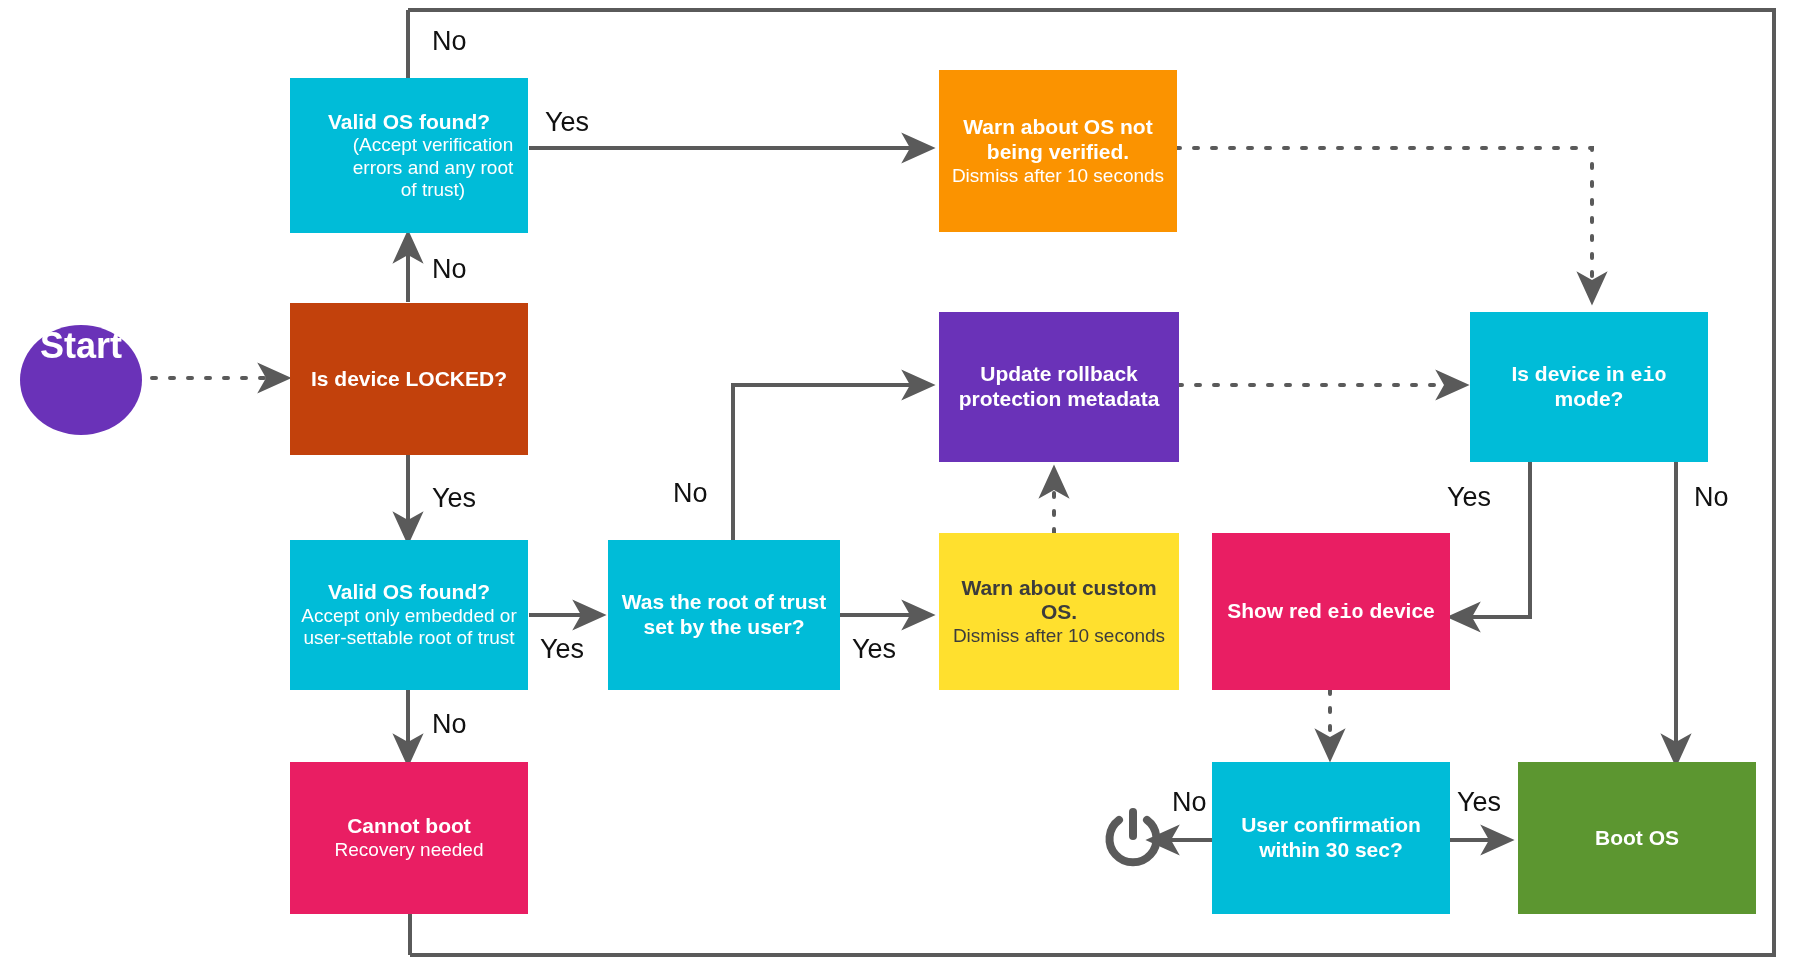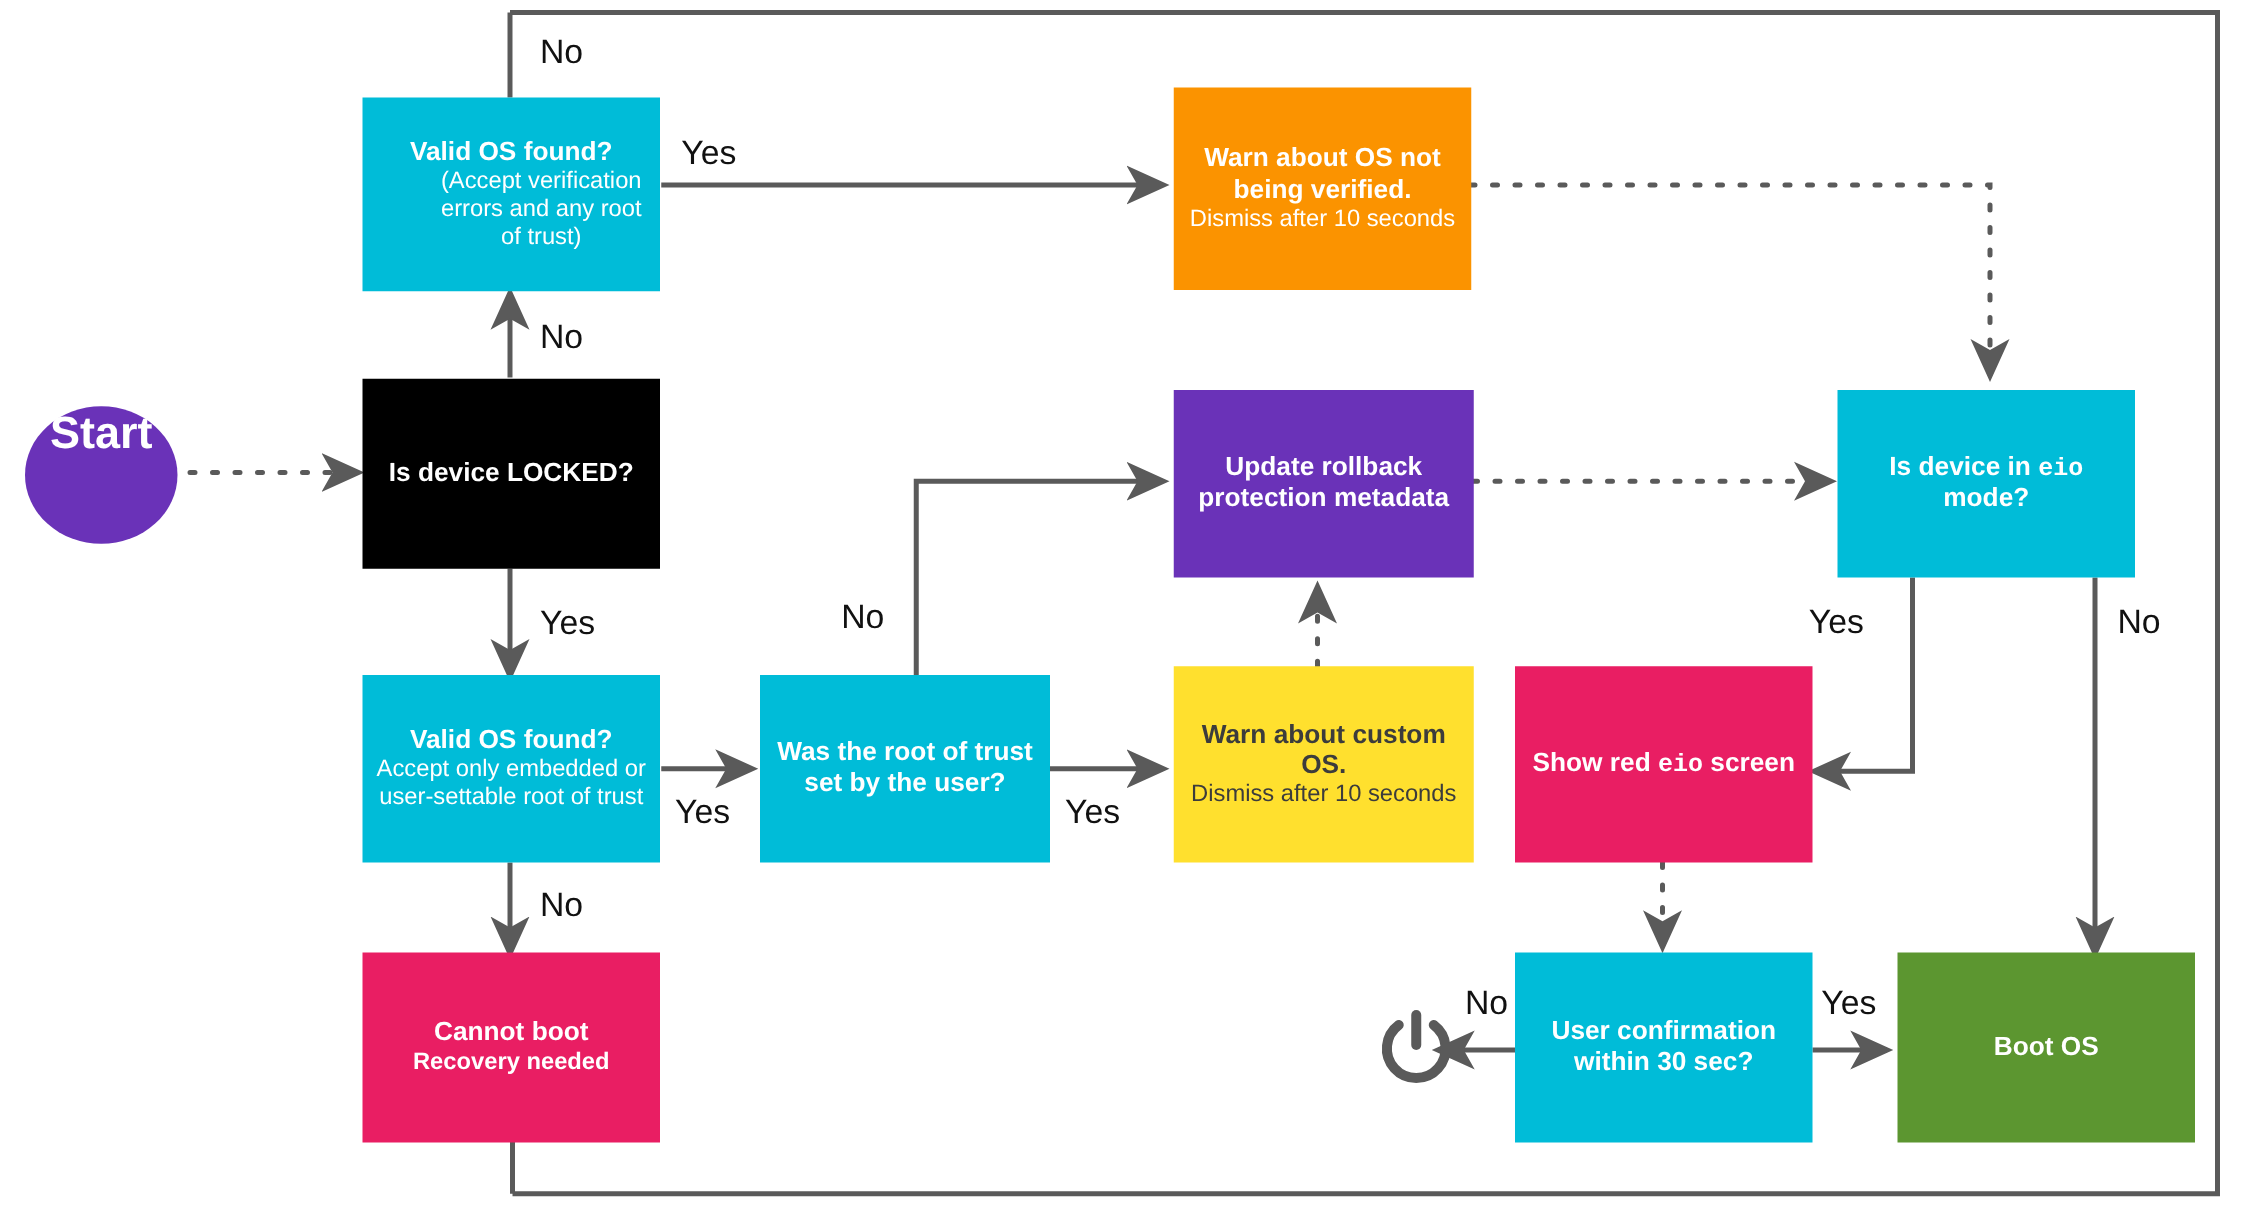--- a/index.html
+++ b/index.html
@@ -72,32 +72,32 @@
 
   <div class="startnode" style="left:20px;top:325px;width:122px;height:110px;background:#6a32b8;">
     <span>Start</span>
   </div>
 
   <div class="node" style="left:290px;top:78px;width:238px;height:155px;background:#00bcd8;color:#fff;padding:4px 8px;">
     <span class="ttl" style="font-size:21px;">Valid OS found?</span>
     <span class="sub" style="font-size:19px;margin-left:48px;">(Accept verification errors and any root of trust)</span>
   </div>
 
-  <div class="node" style="left:290px;top:303px;width:238px;height:152px;background:#000000;color:#fff;padding:17px 8px;">
+  <div class="node" style="left:290px;top:303px;width:238px;height:152px;background:#c2410c;color:#fff;padding:17px 8px;">
     <span class="ttl" style="font-size:21px;">Is device LOCKED?</span>
   </div>
 
   <div class="node" style="left:290px;top:540px;width:238px;height:150px;background:#00bcd8;color:#fff;padding:4px 8px;">
     <span class="ttl" style="font-size:21px;">Valid OS found?</span>
     <span class="sub" style="font-size:19px;">Accept only embedded or user-settable root of trust</span>
   </div>
 
   <div class="node" style="left:290px;top:762px;width:238px;height:152px;background:#e91e63;color:#fff;padding:4px 8px;">
     <span class="ttl" style="font-size:21px;">Cannot boot</span>
-    <span class="sub" style="font-size:19px;font-weight:bold;">Recovery needed</span>
+    <span class="sub" style="font-size:19px;">Recovery needed</span>
   </div>
 
   <div class="node" style="left:608px;top:540px;width:232px;height:150px;background:#00bcd8;color:#fff;padding:4px 10px;">
     <span class="ttl" style="font-size:21px;">Was the root of trust set by the user?</span>
   </div>
 
   <div class="node" style="left:939px;top:70px;width:238px;height:162px;background:#fb9300;color:#fff;padding:4px 8px;">
     <span class="ttl" style="font-size:21px;">Warn about OS not being verified.</span>
     <span class="sub" style="font-size:19px;">Dismiss after 10 seconds</span>
   </div>
@@ -112,21 +112,21 @@
   </div>
 
   <div class="node" style="left:1470px;top:312px;width:238px;height:150px;background:#00bcd8;color:#fff;padding:4px 10px;">
     <span class="ttl" style="font-size:21px;">
       <span>Is device in </span><span class="mono" style="font-size:20px;">eio</span><span> mode?</span>
     </span>
   </div>
 
   <div class="node" style="left:1212px;top:533px;width:238px;height:157px;background:#e91e63;color:#fff;padding:4px 10px;">
     <span class="ttl" style="font-size:21px;">
-      <span>Show red </span><span class="mono" style="font-size:20px;">eio</span><span> screen</span>
+      <span>Show red </span><span class="mono" style="font-size:20px;">eio</span><span> device</span>
     </span>
   </div>
 
   <div class="node" style="left:1212px;top:762px;width:238px;height:152px;background:#00bcd8;color:#fff;padding:4px 10px;align-items:flex-end;">
     <span class="ttl" style="font-size:21px;">User confirmation within 30 sec?</span>
   </div>
 
   <div class="node" style="left:1518px;top:762px;width:238px;height:152px;background:#5c9630;color:#fff;padding:4px 10px;">
     <span class="ttl" style="font-size:21px;">Boot OS</span>
   </div>

